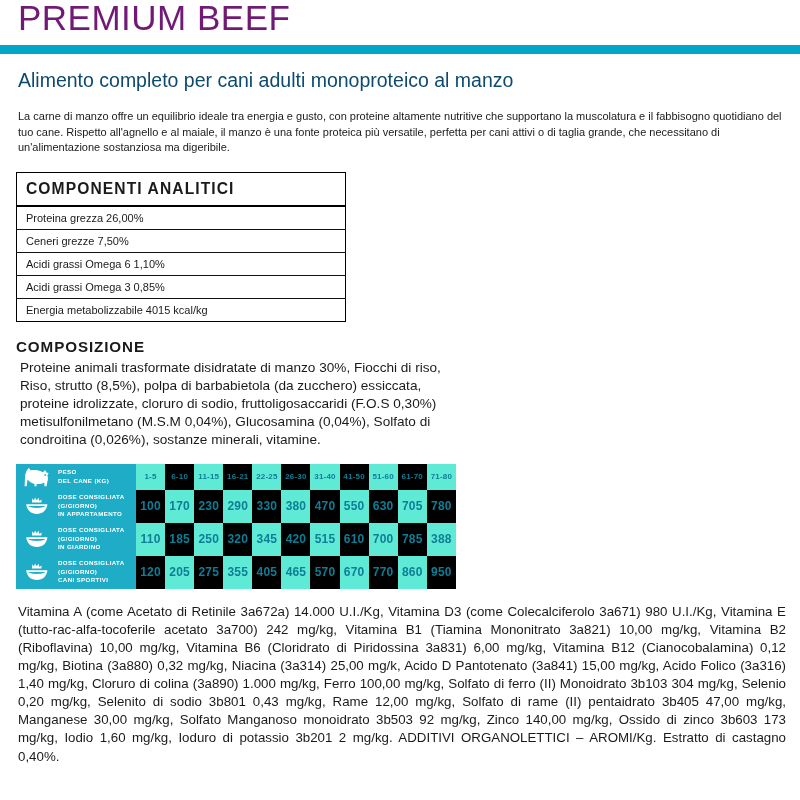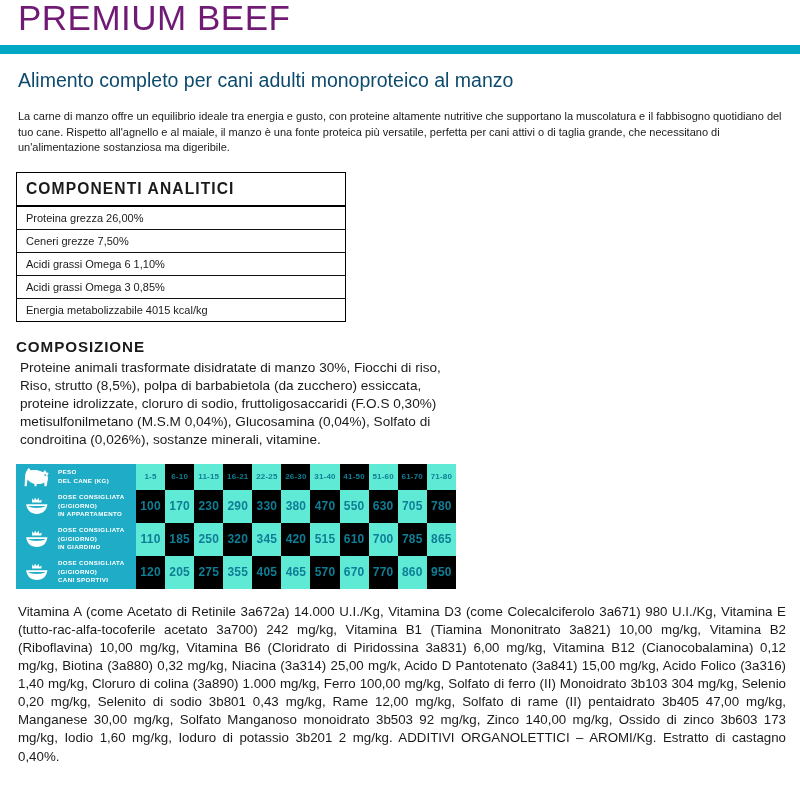--- a/index.html
+++ b/index.html
@@ -237,21 +237,21 @@
               <td class="fc-val tint-b">110</td>
               <td class="fc-val tint-a">185</td>
               <td class="fc-val tint-b">250</td>
               <td class="fc-val tint-a">320</td>
               <td class="fc-val tint-b">345</td>
               <td class="fc-val tint-a">420</td>
               <td class="fc-val tint-b">515</td>
               <td class="fc-val tint-a">610</td>
               <td class="fc-val tint-b">700</td>
               <td class="fc-val tint-a">785</td>
-              <td class="fc-val tint-b">865</td>
+              <td class="fc-val tint-b">388</td>
             </tr>
 
             <tr>
               <td class="fc-icon">
                 <svg width="26" height="20" viewBox="0 0 26 20" aria-hidden="true">
                   <path fill="#ffffff" d="M8.2 2.2 L10.0 4.6 L11.0 1.4 L12.7 4.3 L14.6 1.8 L15.4 4.9 L17.6 3.4 L17.4 6.6 L8.0 6.6 Z"></path>
                   <path fill="#ffffff" d="M2.2 8.2 L23.4 8.2 C23.4 8.2 22.8 17.9 12.8 17.9 C2.8 17.9 2.2 8.2 2.2 8.2 Z"></path>
                   <path fill="#1FACC6" d="M4.4 10.1 L21.2 10.1 C20.4 11.2 18.0 11.9 12.8 11.9 C7.6 11.9 5.2 11.2 4.4 10.1 Z"></path>
                 </svg>
               </td>

